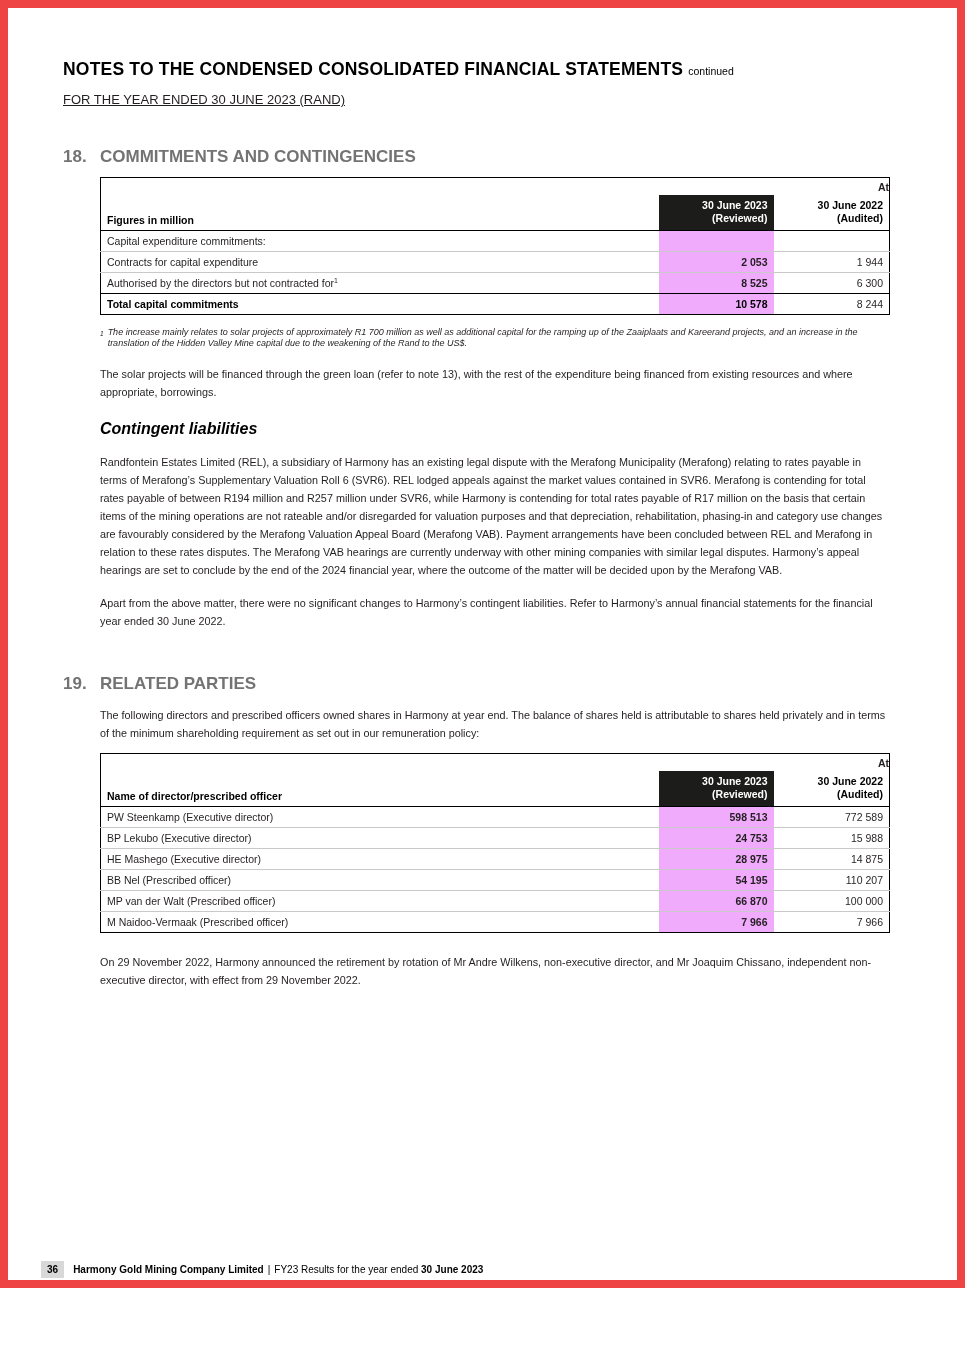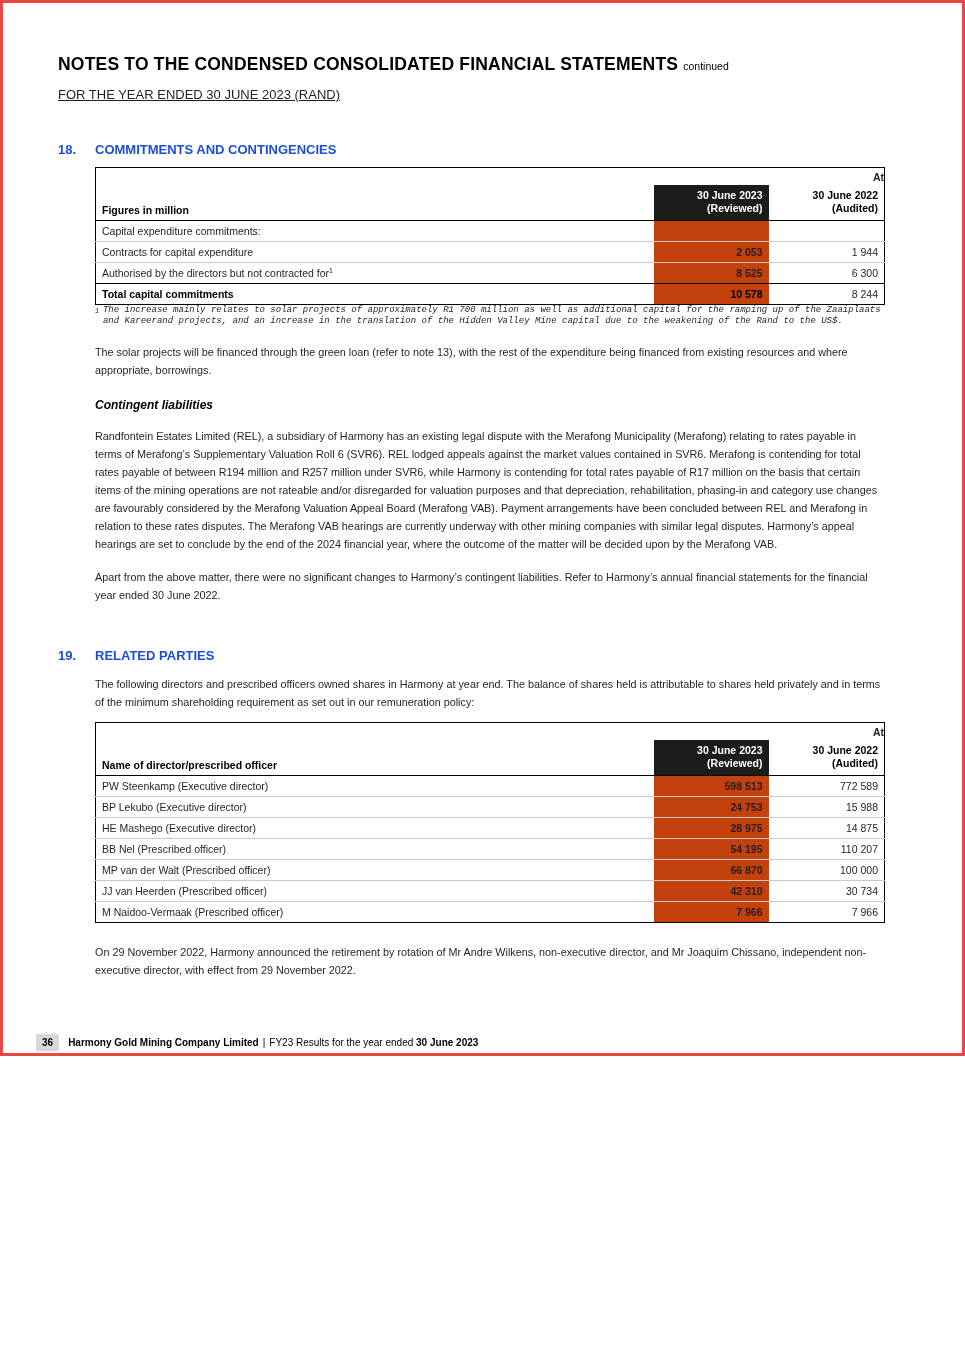--- a/index.html
+++ b/index.html
@@ -4,39 +4,39 @@
 <style>
   html, body { margin: 0; padding: 0; }
   body {
     font-family: "Liberation Sans", sans-serif;
     background: #ffffff;
     color: #231f20;
   }
   .page {
     position: relative;
     width: 965px;
-    height: 1056px;
+    height: 1288px;
     background: #ffffff;
-    border: 3px solid #ef4444;
+    border: 8px solid #ef4444;
     box-sizing: border-box;
     overflow: hidden;
   }
   .content { padding-left: 55px; padding-right: 82px; }
 
   .doc-title {
     margin-top: 51px;
     font-size: 17.5px;
     font-weight: bold;
     color: #000000;
     letter-spacing: 0.2px;
   }
   .doc-title .continued { font-size: 10.5px; font-weight: normal; letter-spacing: 0; }
   .doc-subtitle { margin-top: 9px; font-size: 13px; text-decoration: underline; }
 
-  .sec-head { display: flex; font-size: 13px; font-weight: bold; color: #1d4ed8; }
+  .sec-head { display: flex; font-size: 17px; font-weight: bold; color: #737373; }
   .sec-18 { margin-top: 40px; }
   .sec-19 { margin-top: 44px; }
   .sec-num { width: 37px; flex: none; }
   .sec-body { margin-left: 37px; }
 
   .fin-table {
     width: 789px;
     border-collapse: collapse;
     border: 1px solid #000000;
     font-size: 10.5px;
@@ -55,34 +55,34 @@
   .hdr-2023 {
     background: #1c1c1a; color: #ffffff; text-align: right;
     font-weight: bold; padding: 4px 6px 4px 0; line-height: 13.5px;
   }
   .hdr-2022 {
     text-align: right; font-weight: bold; color: #000;
     padding: 4px 6px 4px 0; line-height: 13.5px;
   }
   tbody .lbl { padding: 4px 4px 4px 6px; }
   tbody .num { text-align: right; padding: 4px 6px 4px 4px; }
-  .v23 { background: #c2410c; font-weight: bold; }
+  .v23 { background: #f0abfc; font-weight: bold; }
   tbody tr + tr td { border-top: 1px solid #c9c9c9; }
   tr.total-row td { border-top: 1px solid #000000; font-weight: bold; color: #000; }
   tr.total-row td.num-2022 { font-weight: normal; color: #231f20; }
   sup.ref { font-size: 7px; vertical-align: super; line-height: 0; }
 
   .footnote {
-    display: flex; width: 789px;
-    font-size: 9px; font-style: italic; line-height: 11.5px; font-family: Liberation Mono, monospace;
+    display: flex; margin-top: 12px; width: 789px;
+    font-size: 9px; font-style: italic; line-height: 11.5px;
   }
   .fn-marker { font-size: 6.5px; flex: none; margin-right: 4px; padding-top: 1px; font-style: italic; }
 
   .para { margin-top: 15px; font-size: 10.8px; line-height: 18px; width: 789px; }
-  .sub-heading { margin-top: 19px; font-size: 12px; font-weight: bold; font-style: italic; color: #000; }
+  .sub-heading { margin-top: 19px; font-size: 16px; font-weight: bold; font-style: italic; color: #000; }
 
   .footer {
     position: absolute; left: 33px; bottom: 2px;
     display: flex; align-items: center; font-size: 10px; color: #000;
   }
   .page-num { background: #d8d8d8; font-weight: bold; padding: 3px 6px; margin-right: 9px; }
   .footer .bold { font-weight: bold; }
   .footer .sep { margin: 0 4px; font-weight: normal; }
 </style>
 </head>
@@ -212,25 +212,20 @@
             <td class="lbl">BB Nel (Prescribed officer)</td>
             <td class="num v23">54 195</td>
             <td class="num">110 207</td>
           </tr>
           <tr>
             <td class="lbl">MP van der Walt (Prescribed officer)</td>
             <td class="num v23">66 870</td>
             <td class="num">100 000</td>
           </tr>
           <tr>
-            <td class="lbl">JJ van Heerden (Prescribed officer)</td>
-            <td class="num v23">42 310</td>
-            <td class="num">30 734</td>
-          </tr>
-          <tr>
             <td class="lbl">M Naidoo-Vermaak (Prescribed officer)</td>
             <td class="num v23">7 966</td>
             <td class="num">7 966</td>
           </tr>
         </tbody>
       </table>
 
       <p class="para" style="margin-top:20px">On 29 November 2022, Harmony announced the retirement by rotation of Mr Andre Wilkens, non-executive director, and Mr Joaquim Chissano, independent non-executive director, with effect from 29 November 2022.</p>
     </div>
 

